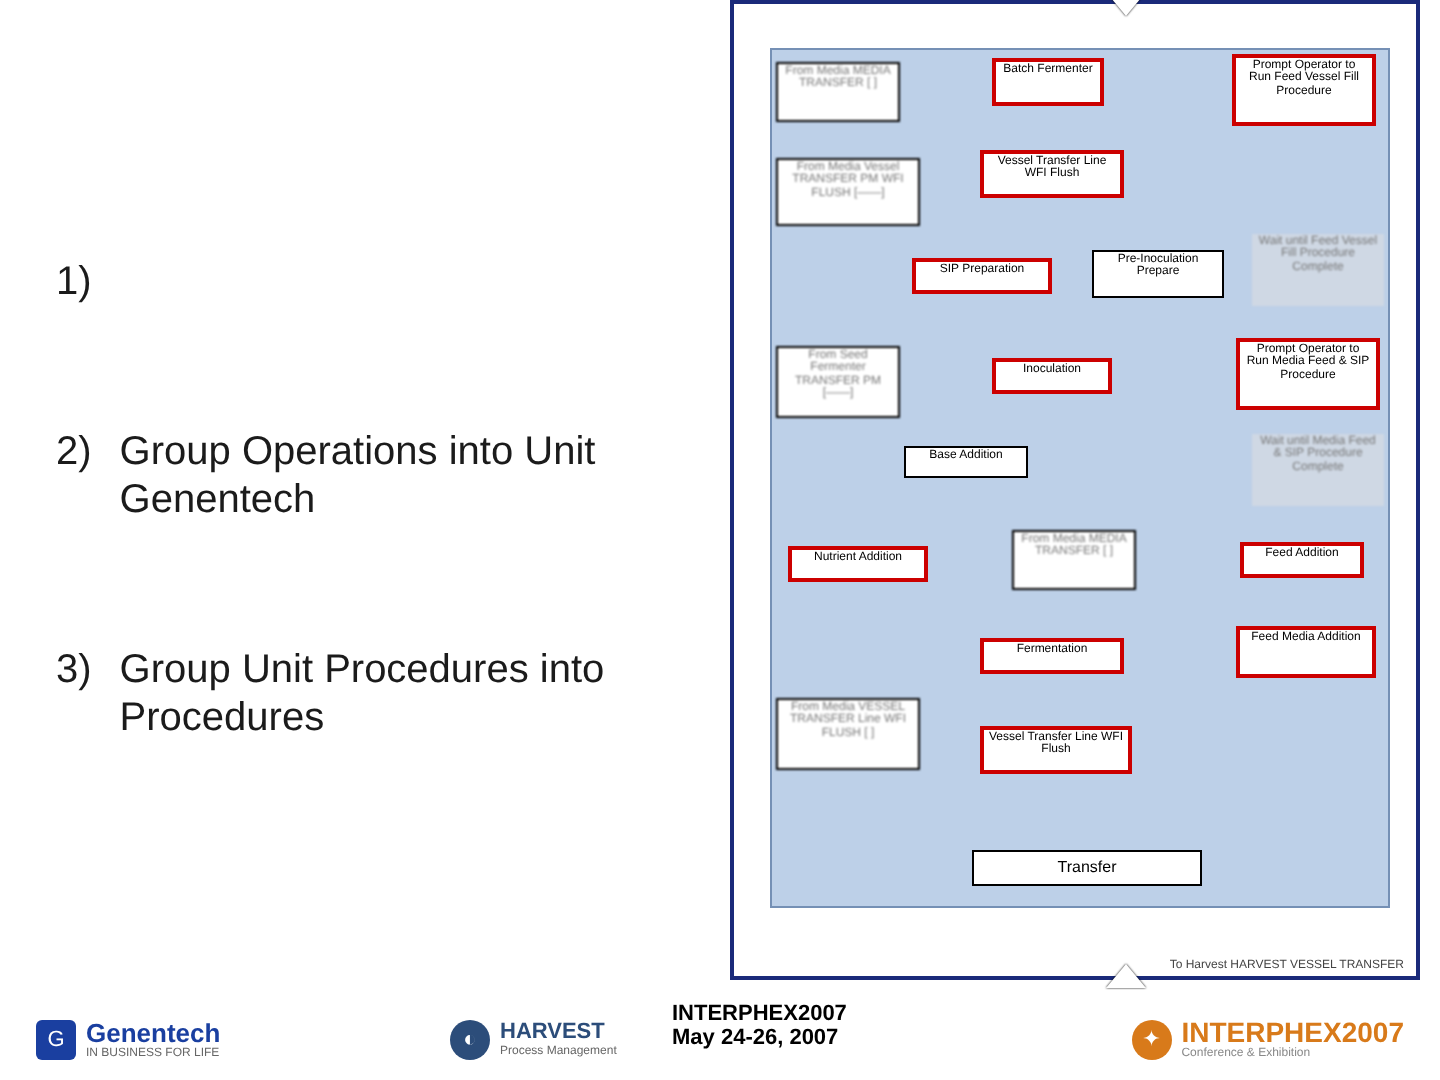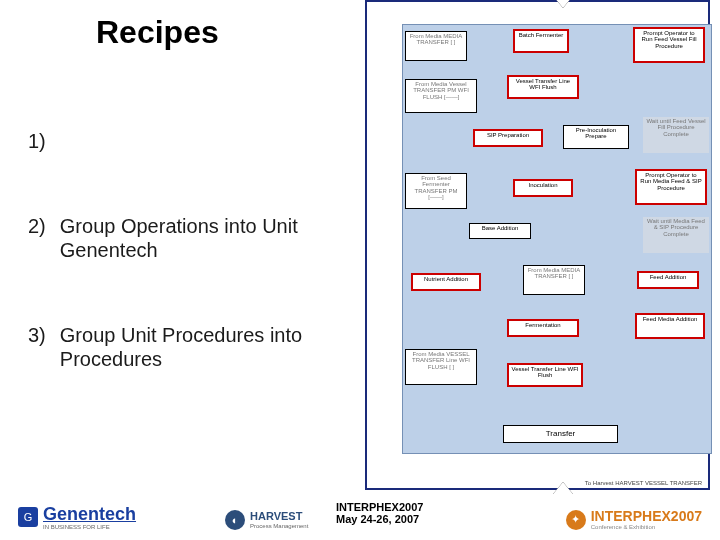--- a/index.html
+++ b/index.html
@@ -58,21 +58,20 @@
     padding: 1px 2px;
   }
   .bigbox {
     position: absolute;
     left: 18px;
     top: 22px;
     width: 310px;
     height: 430px;
     background: #bdd0e8;
     border: 1px solid #7590b5;
-    margin-left: 17px;
   }
   .sub {
     position: absolute;
     border: 1px solid #000;
     background: #fff;
     font-size: 6px;
     text-align: center;
     padding: 1px 2px;
     line-height: 1.05;
     overflow: hidden;
@@ -111,21 +110,21 @@
   .logo1, .logo2, .logo3 { position: absolute; display: flex; align-items: center; gap: 5px; }
   .logo1 { left: 18px; bottom: 10px; }
   .logo2 { left: 225px; bottom: 10px; }
   .logo3 { right: 18px; bottom: 10px; }
   .logoshape {
     width: 20px; height: 20px; border-radius: 3px;
     display: flex; align-items: center; justify-content: center;
     font-size: 11px; color: #fff;
   }
   .ltext { font-size: 9px; line-height: 1.05; }
-  .lt1 { color: #1a3fa0; font-weight: bold; font-size: 18px; text-decoration: underline; }
+  .lt1 { color: #1a3fa0; font-weight: bold; font-size: 13px; }
   .lt1s { color: #666; font-size: 6px; display: block; }
   .lt2 { color: #2c4d7a; font-weight: bold; font-size: 11px; }
   .lt2s { color: #666; font-size: 6px; display: block; }
   .lt3 { color: #d87a1a; font-weight: bold; font-size: 14px; }
   .lt3s { color: #888; font-size: 6px; display: block; }
   .conf {
     position: absolute;
     left: 336px;
     bottom: 14px;
     font-size: 11px;
@@ -138,21 +137,20 @@
     border-left: 10px solid transparent;
     border-right: 10px solid transparent;
   }
   .tri.down { border-top: 12px solid #fff; filter: drop-shadow(0 0 0.6px #000); }
   .tri.up { border-bottom: 12px solid #fff; filter: drop-shadow(0 0 0.6px #000); }
 </style>
 </head>
 <body>
 
 <div class="slide">
-  <div class="title">Recipes</div>
 
   <div class="list">
     <div class="item">
       <span class="num">1)</span>
     </div>
     <div class="item">
       <span class="num">2)</span>
       <span class="txt">Group Operations into Unit Genentech</span>
     </div>
     <div class="item">

